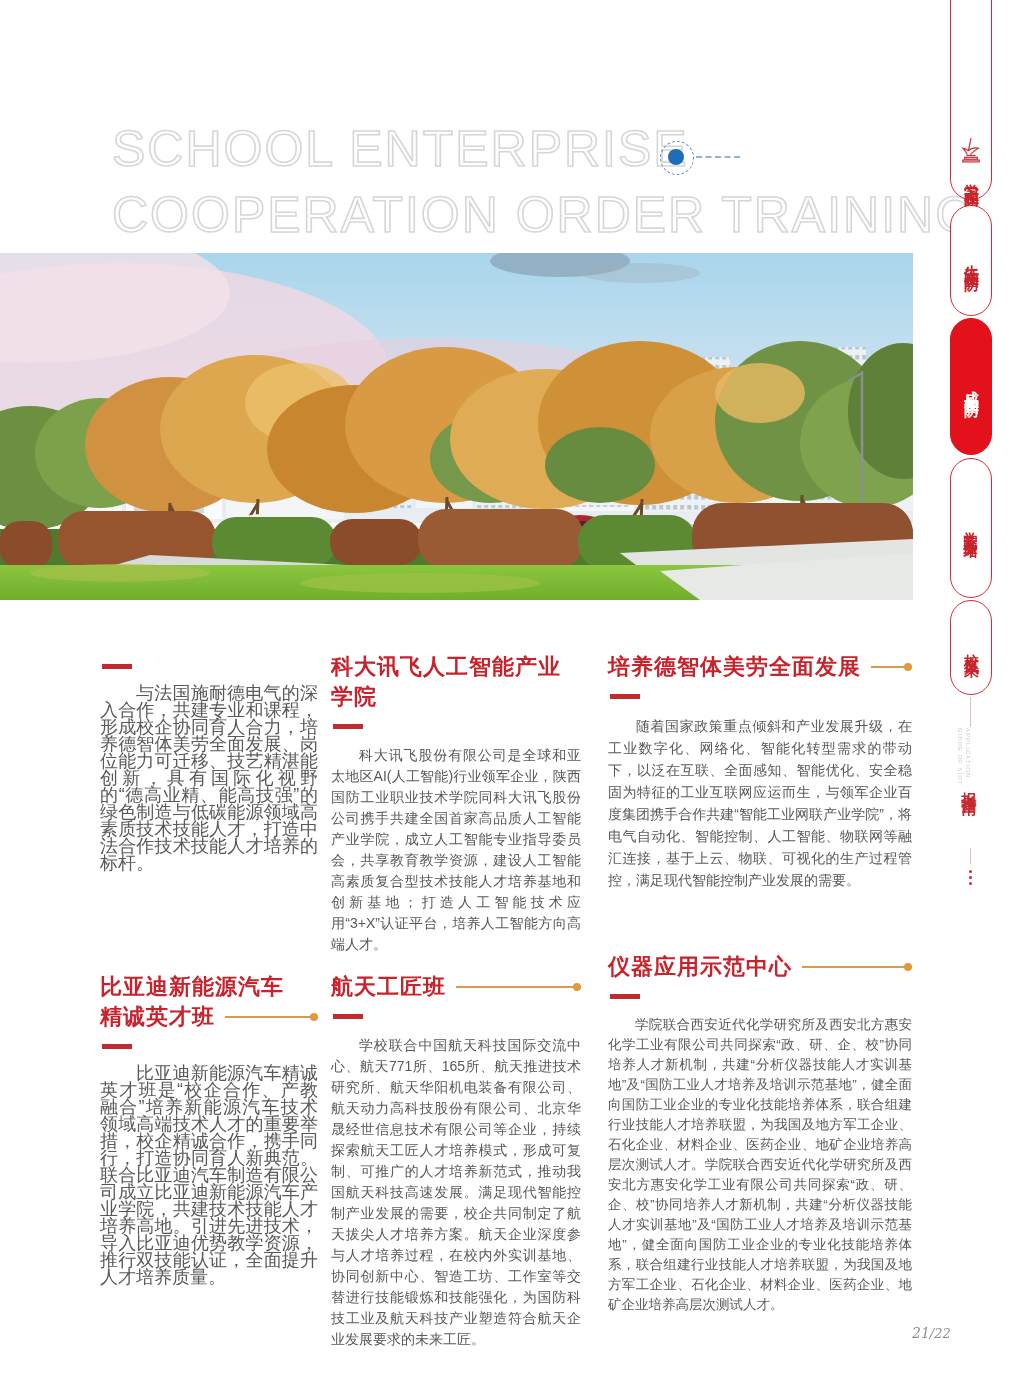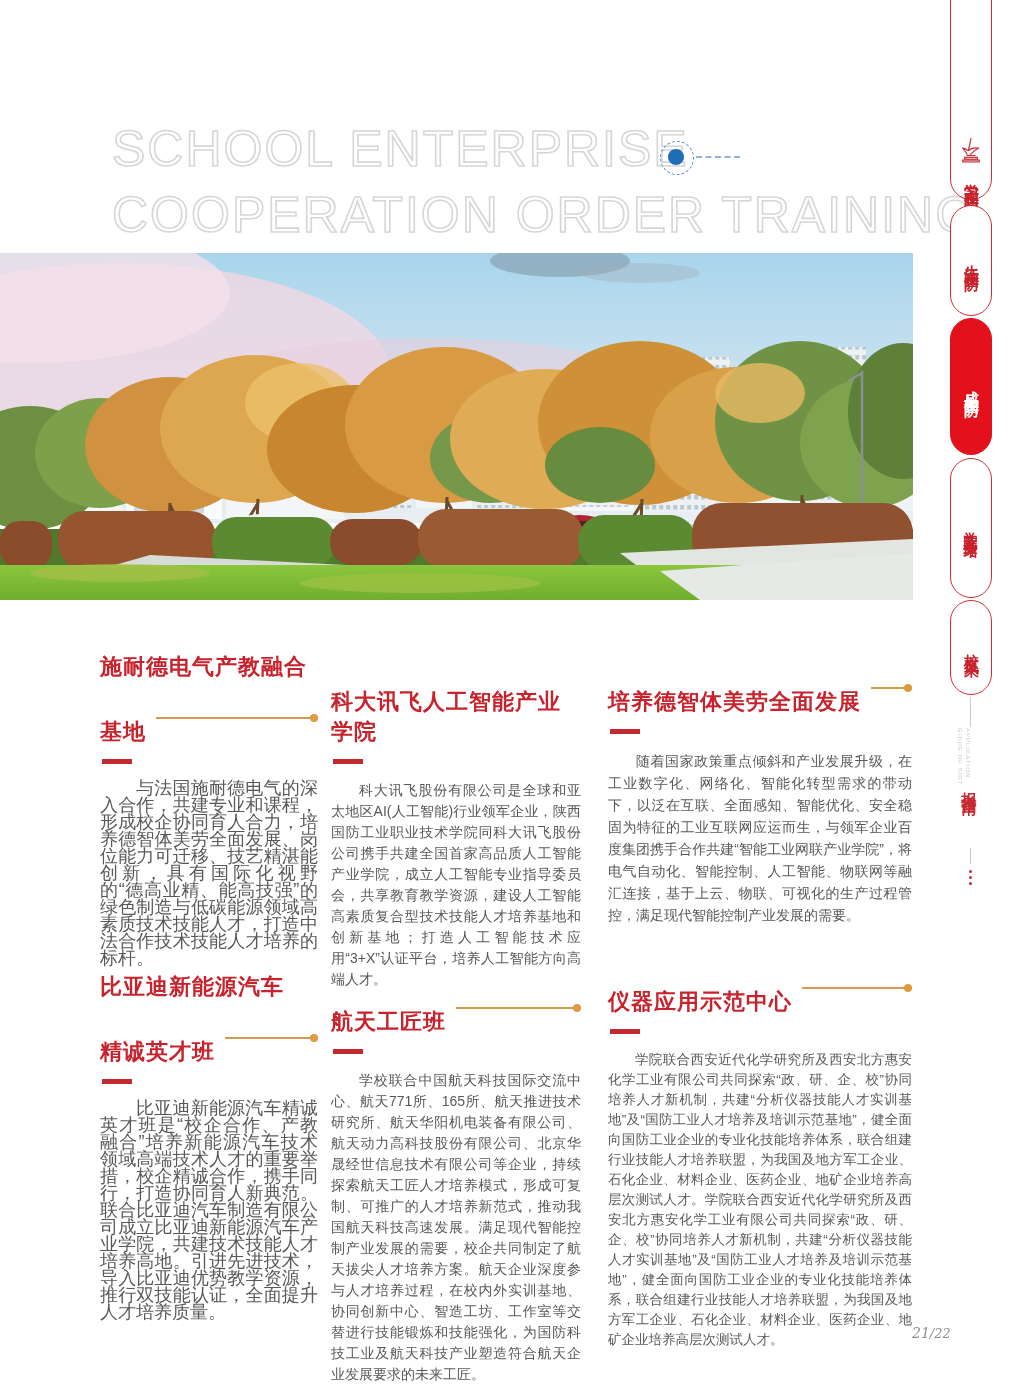--- a/index.html
+++ b/index.html
@@ -53,21 +53,21 @@
   .a2{left:331px;top:652px;width:250px;}
   .a3{left:608px;top:652px;width:304px;}
   .a4{left:100px;top:972px;width:218px;}
   .a5{left:331px;top:972px;width:250px;}
   .a6{left:608px;top:952px;width:304px;}
 
   .a-title{margin:0;font-size:22px;line-height:30px;font-weight:bold;color:#c8232c;
     letter-spacing:1px;}
   .a-title .t-top{display:block;}
   .a-title .t-top:empty{display:none;}
-  .a-title .t-row{display:flex;align-items:flex-start;margin-top:35px;}
+  .a-title .t-row{display:flex;align-items:center;}
   .leader{flex:1;height:2px;background:#d79b4e;margin-left:10px;position:relative;}
   .leader::after{content:'';position:absolute;right:0;top:-3px;width:8px;height:8px;
     border-radius:50%;background:#e09a3d;}
   .red-dash{display:block;width:30px;height:5px;background:#c32a2f;margin:12px 0 16px 2px;}
   .a-body{margin:0;color:#5a5857;text-align:justify;text-indent:2em;}
   .a1 .a-body,.a4 .a-body{font-size:18px;line-height:17px;}
   .a2 .a-body,.a5 .a-body{font-size:14px;line-height:21px;}
   .a3 .a-body{font-size:14px;line-height:22px;}
   .a6 .a-body{font-size:13.5px;line-height:20px;}
 
@@ -271,27 +271,20 @@
   </div>
   <div class="guide-cn">报考指南</div>
   <div class="vline2"></div>
   <div class="vdots">
       <i></i>
       <i></i>
       <i></i>
     </div>
 
   <div class="article a1">
-    <h3 class="a-title">
-      <span class="t-top">施耐德电气产教融合</span>
-      <span class="t-row">
-          <span>基地</span>
-        <span class="leader"></span>
-        </span>
-    </h3>
     <span class="red-dash"></span>
     <p class="a-body">与法国施耐德电气的深入合作，共建专业和课程，形成校企协同育人合力，培养德智体美劳全面发展、岗位能力可迁移、技艺精湛能创新，具有国际化视野的“德高业精、能高技强”的绿色制造与低碳能源领域高素质技术技能人才，打造中法合作技术技能人才培养的标杆。</p>
   </div>
 
   <div class="article a2 no-leader">
     <h3 class="a-title">
 
       <span class="t-row">
           <span>科大讯飞人工智能产业学院</span>
         </span>

